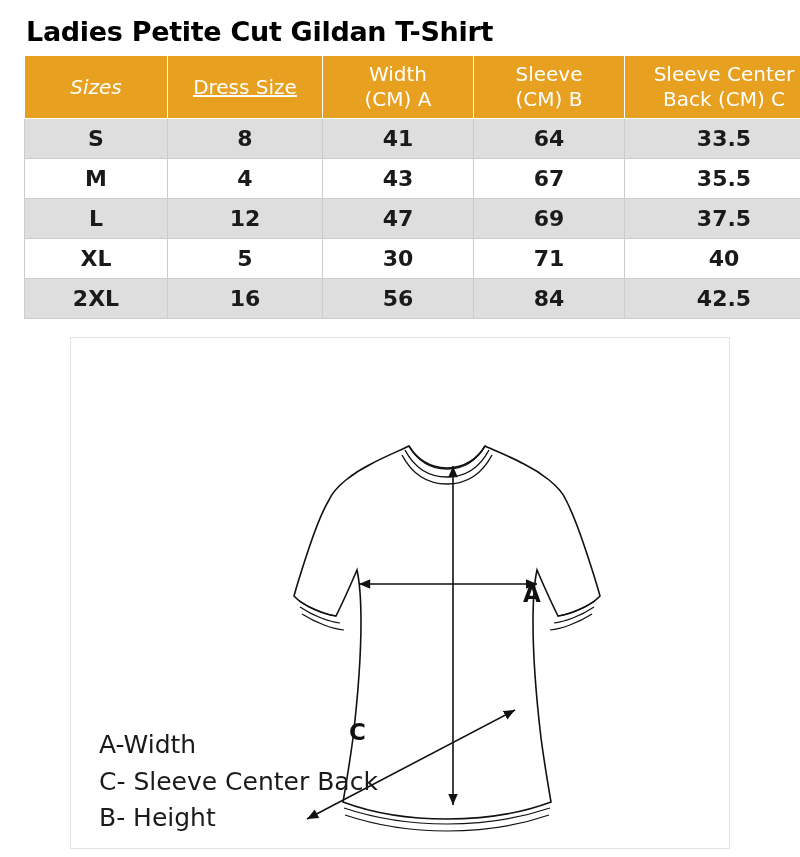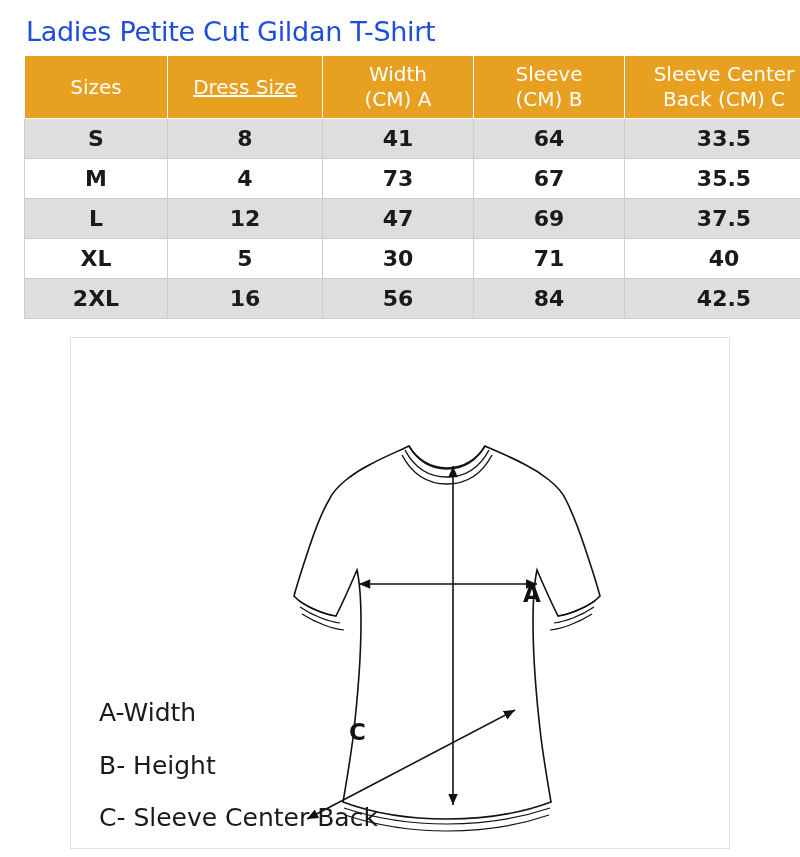--- a/index.html
+++ b/index.html
@@ -15,22 +15,22 @@
     overflow: hidden;
   }
   .page {
     position: relative;
     width: 800px;
     height: 857px;
     box-sizing: border-box;
   }
   .title {
     font-size: 27px;
-    font-weight: normal;
-    color: #1d4ed8;
+    font-weight: bold;
+    color: #000000;
     padding: 16px 0 8px 26px;
     letter-spacing: -0.3px;
     white-space: nowrap;
   }
   table.size-table {
     border-collapse: collapse;
     width: 754px;
     margin-left: 24px;
     table-layout: fixed;
   }
@@ -51,21 +51,21 @@
     font-weight: bold;
     text-align: center;
     padding: 3px 4px;
     color: #1a1a1a;
     background: #ffffff;
     height: 33px;
   }
   table.size-table tr.alt td {
     background: #DEDEDE;
   }
-  .col-0 { width: 134px; }
+  .col-0 { width: 134px; font-style: italic; }
   .col-1 { width: 146px; text-decoration: underline; }
   .col-2 { width: 142px; }
   .col-3 { width: 142px; }
   .col-4 { width: 190px; }
 
   .diagram-wrap {
     position: relative;
     margin: 18px 0 0 70px;
     width: 660px;
     height: 512px;
@@ -77,21 +77,21 @@
     display: block;
   }
   .legend {
     position: absolute;
     left: 28px;
     bottom: 12px;
     font-size: 25px;
     color: #1a1a1a;
     line-height: 1.45;
   }
-  .legend div { white-space: nowrap; margin-top: 16px; }
+  .legend div { white-space: nowrap; }
   .letter {
     font-size: 23px;
     font-weight: bold;
   }
 </style>
 </head>
 <body>
 
 <div class="page">
 
@@ -124,21 +124,21 @@
       <tr class="alt">
         <td>S</td>
         <td>8</td>
         <td>41</td>
         <td>64</td>
         <td>33.5</td>
       </tr>
       <tr>
         <td>M</td>
         <td>4</td>
-        <td>73</td>
+        <td>43</td>
         <td>67</td>
         <td>35.5</td>
       </tr>
       <tr class="alt">
         <td>L</td>
         <td>12</td>
         <td>47</td>
         <td>69</td>
         <td>37.5</td>
       </tr>
@@ -228,18 +228,18 @@
       <text class="letter" x="392" y="558" font-family="DejaVu Sans, sans-serif" font-size="23" font-weight="bold" fill="#111111">B</text>
 
       <g>
         <line x1="288" y1="246" x2="466" y2="246" stroke="#111111" stroke-width="1.6" marker-start="url(#arrowStart)" marker-end="url(#arrowEnd)"></line>
       </g>
       <text class="letter" x="452" y="264" font-family="DejaVu Sans, sans-serif" font-size="23" font-weight="bold" fill="#111111">A</text>
     </svg>
 
     <div class="legend">
       <div>A-Width</div>
+      <div>C- Sleeve Center Back</div>
       <div>B- Height</div>
-      <div>C- Sleeve Center Back</div>
     </div>
   </div>
 
 </div>
 
 </body></html>

